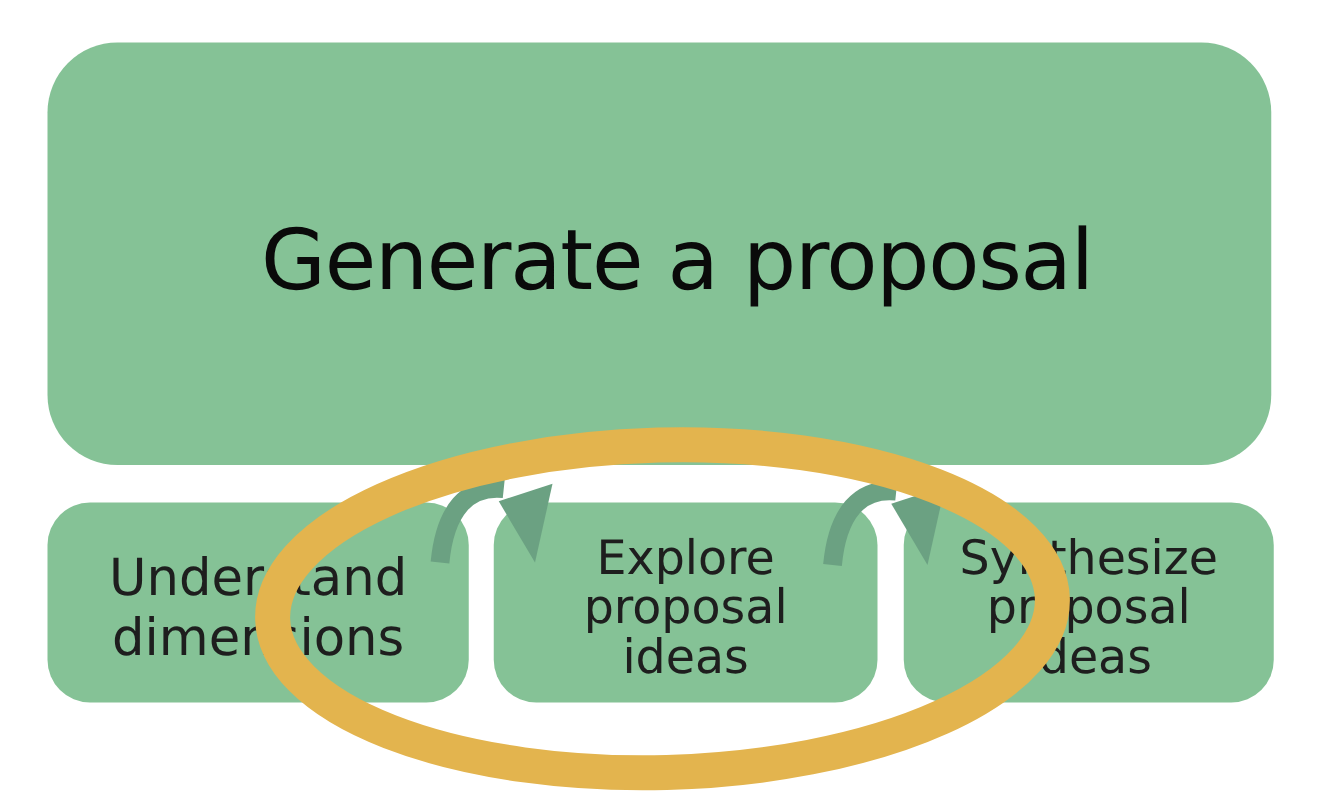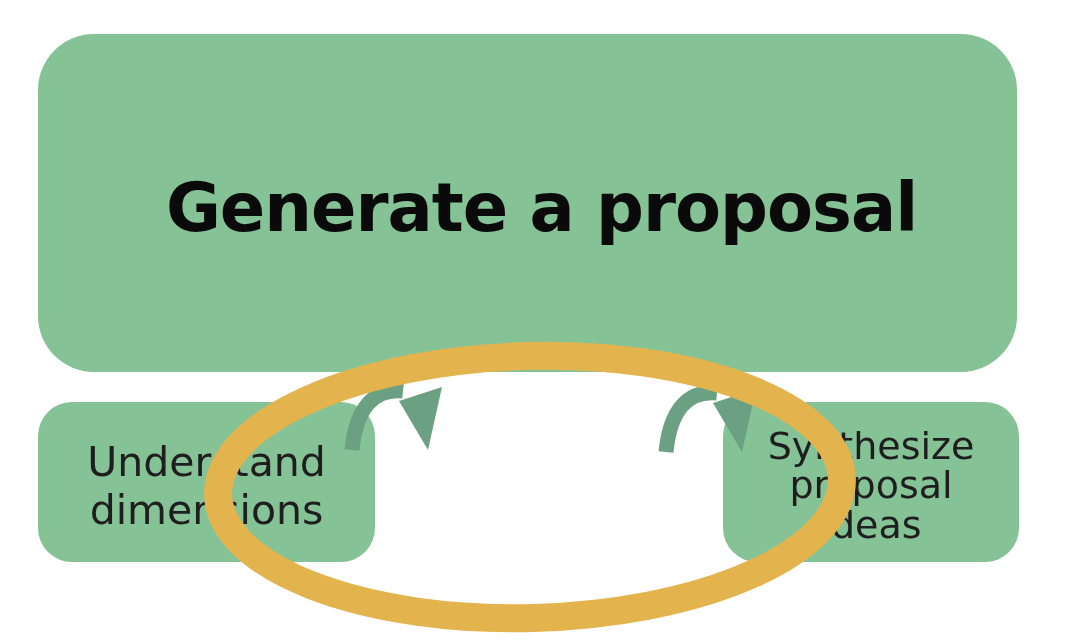--- a/index.html
+++ b/index.html
@@ -9,21 +9,21 @@
     font-family:"DejaVu Sans","Liberation Sans",sans-serif;
   }
   .box{
     position:absolute;
     background:var(--box_fill,#85c296);
     display:flex;flex-direction:column;align-items:center;justify-content:center;
     text-align:center;color:var(--text_color,#1e1e1e);
   }
   .title-box{left:38px;top:34px;width:979px;height:338px;border-radius:56px;}
   .title-text{
-    font-size:67px;font-weight:700;letter-spacing:-1px;
+    font-size:67px;font-weight:400;letter-spacing:-1px;
     color:var(--title_color,#0a0a0a);padding-top:10px;margin-left:28px;
   }
   .step{top:402px;height:160px;border-radius:34px;font-weight:400;}
   .step .line{display:block;}
   .step-0{left:38px;width:337px;font-size:41px;line-height:1.16;padding-top:10px;box-sizing:border-box;}
   .step-1{left:395px;width:307px;font-size:38px;line-height:1.03;padding-top:8px;box-sizing:border-box;}
   .step-2{left:723px;width:296px;font-size:38px;line-height:1.03;padding-top:8px;box-sizing:border-box;}
   .overlay{position:absolute;left:0;top:0;width:1068px;height:644px;pointer-events:none;}
   .arrow-stroke{fill:none;stroke:var(--arrow_color,#6ba182);stroke-width:15;}
   .arrow-head{fill:var(--arrow_color,#6ba182);stroke:none;}
@@ -36,20 +36,25 @@
 
   <div class="box title-box">
     <div class="title-text">Generate a proposal</div>
   </div>
 
   <div class="box step step-0">
     <span class="line">Understand</span>
     <span class="line">dimensions</span>
   </div>
 
+  <div class="box step step-1">
+    <span class="line">Explore</span>
+    <span class="line">proposal</span>
+    <span class="line">ideas</span>
+  </div>
 
   <div class="box step step-2">
     <span class="line">Synthesize</span>
     <span class="line">proposal</span>
     <span class="line">ideas</span>
   </div>
 
   <svg class="overlay" viewBox="0 0 1068 644">
 
     <g>

